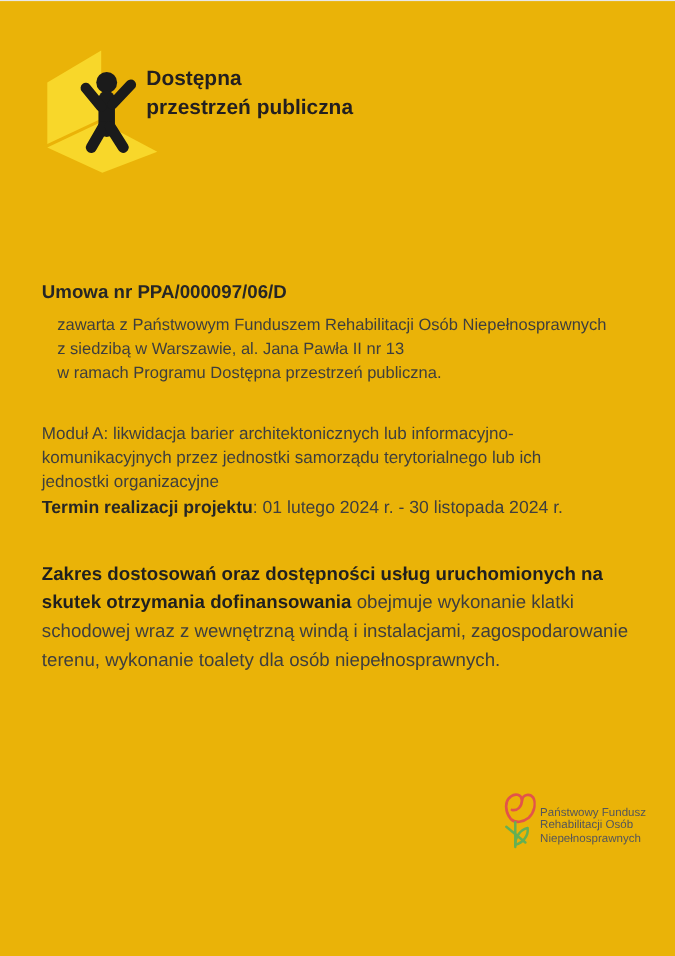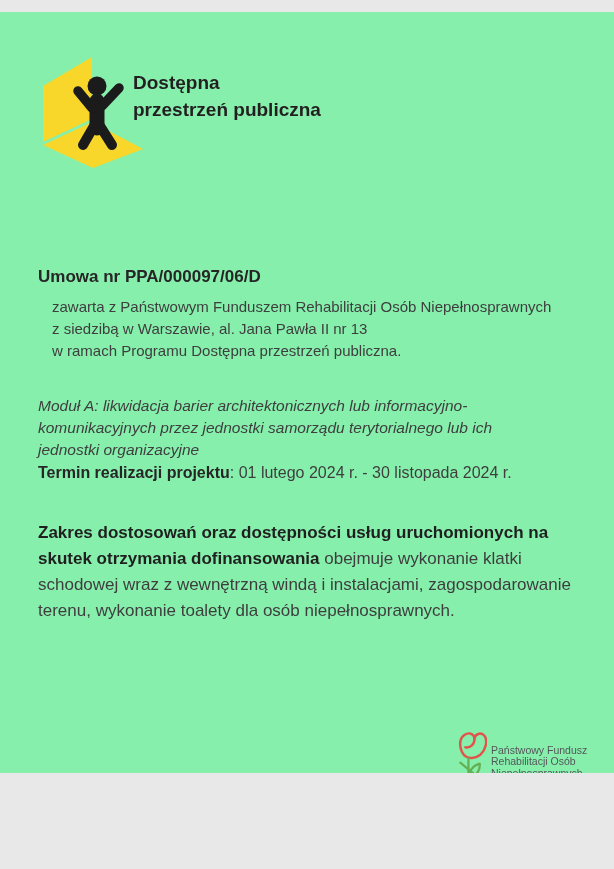--- a/index.html
+++ b/index.html
@@ -1,21 +1,21 @@
 <!DOCTYPE html>
 <html><head>
 <meta charset="utf-8">
 <style>
   html, body { margin: 0; padding: 0; background: #e8e8e8; }
   .page {
     position: relative;
     width: 614px;
-    height: 761px;
-    margin: 12px auto;
-    background: #86efac;
+    height: 869px;
+    margin: 1px auto;
+    background: #eab308;
     font-family: "Liberation Sans", sans-serif;
     overflow: hidden;
   }
 
   
   .brand-logo { position: absolute; left: 36px; top: 44px; width: 110px; height: 113px; }
   .brand-text {
     position: absolute; left: 133px; top: 57px;
     font-size: 19px; font-weight: bold; line-height: 27px;
     color: #231f20; white-space: pre-line;
@@ -33,21 +33,21 @@
   .intro-par {
     position: absolute; left: 52px; top: 284px; width: 545px;
     font-size: 15px; line-height: 22px; color: #3e3e3e; white-space: pre-line;
   }
   .module-heading {
     position: absolute; left: 38px; top: 352px;
     font-size: 16px; font-weight: bold; color: #262626;
   }
   .module-par {
     position: absolute; left: 38px; top: 383px; width: 545px;
-    font-size: 15.5px; line-height: 22px; color: #3e3e3e; white-space: pre-line; font-style: italic;
+    font-size: 15.5px; line-height: 22px; color: #3e3e3e; white-space: pre-line;
   }
   .term-line {
     position: absolute; left: 38px; top: 452px;
     font-size: 16px; color: #3e3e3e;
   }
   .term-line .lbl { font-weight: bold; color: #262626; }
   .funding-line {
     position: absolute; left: 38px; top: 481px;
     font-size: 16px; color: #3e3e3e;
   }

